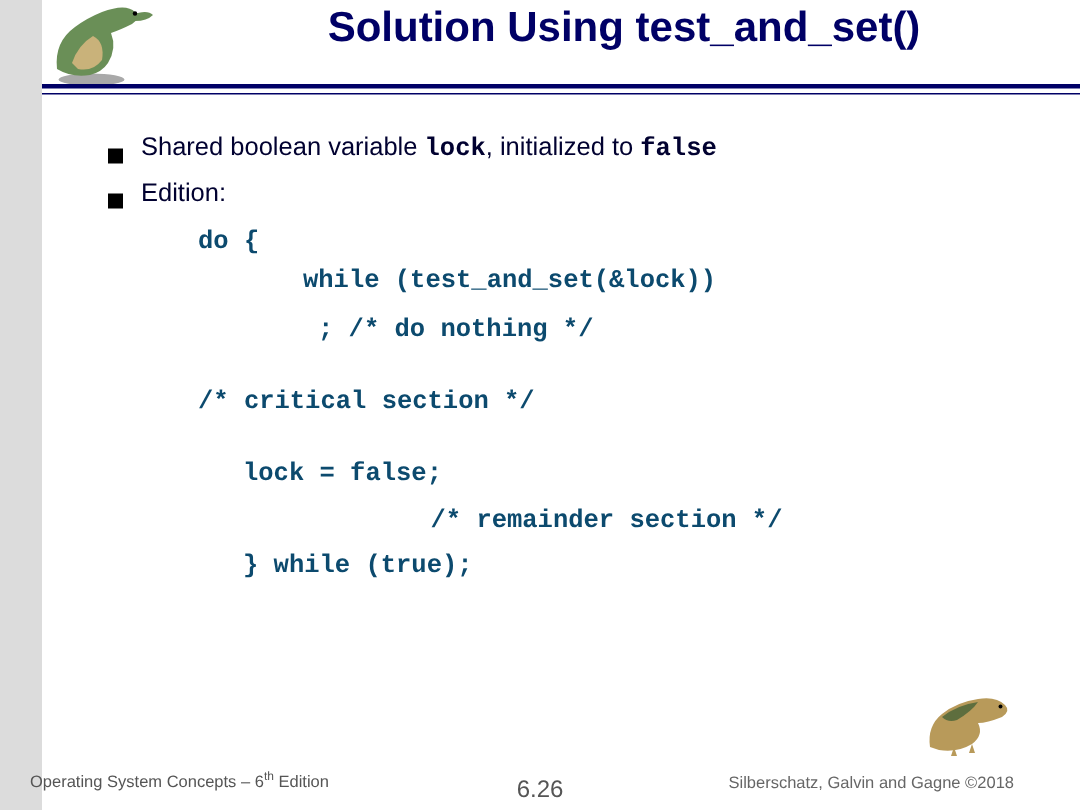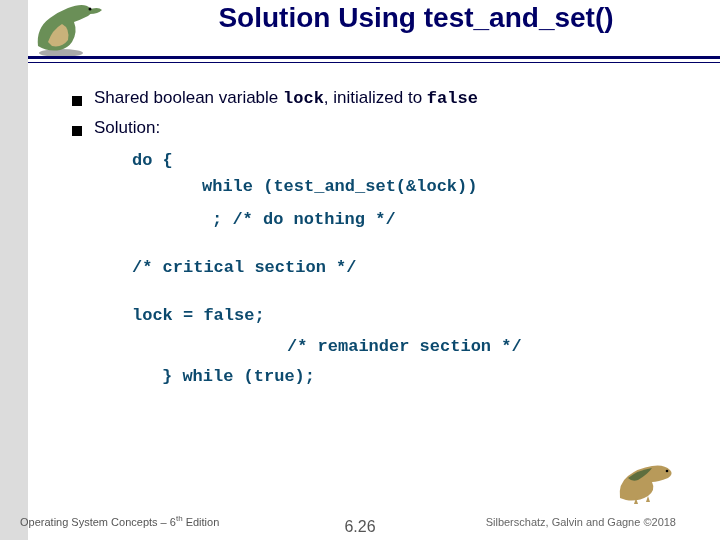--- a/index.html
+++ b/index.html
@@ -5,29 +5,29 @@
   * { box-sizing: border-box; margin: 0; padding: 0; }
   html, body { width: 720px; height: 540px; font-family: Arial, Helvetica, sans-serif; background: #fff; overflow: hidden; }
   .slide { position: relative; width: 696px; height: 540px; }
   .sidebar { position: absolute; left: 0; top: 0; width: 28px; height: 540px; background: #dcdcdc; }
   .topbar { position: absolute; left: 28px; top: 0; width: 692px; height: 80px; }
   .logo { position: absolute; left: 0; top: -2px; width: 80px; height: 60px; }
   .title { position:absolute; left: 88px; top: 2px; width: 600px; text-align:center; font-size: 28px; font-weight: bold; color: #000066; }
   .rule1 { position:absolute; left:28px; top:56px; width:692px; height:3px; background:#000066; }
   .rule2 { position:absolute; left:28px; top:62px; width:692px; height:1px; background:#000066; }
   .body { position:absolute; left: 72px; top: 88px; width: 610px; font-size: 17px; color:#010130; }
-  .bullet { display:flex; align-items:center; margin-bottom: 10px; }
+  .bullet { display:flex; align-items:flex-end; margin-bottom: 10px; }
   .sq { width:10px; height:10px; background:#000; margin-top:5px; margin-right:12px; flex-shrink:0; }
   .mono { font-family: "Courier New", Courier, monospace; font-weight: bold; }
   .code-area { margin-left: 60px; font-family:"Courier New", Courier, monospace; font-weight:bold; font-size:17px; line-height:1.55; color:#0c4a6e; }
   .line-a { margin-left:0; }
   .line-b { margin-left:70px; }
   .line-c { margin-left:80px; margin-top:6px; }
   .line-d { margin-top:22px; }
-  .line-e { margin-top:22px; }
+  .line-e { margin-left:30px; margin-top:22px; }
   .line-f { margin-left:155px; margin-top:4px; }
   .line-g { margin-left:30px; margin-top:4px; }
   .q-bullet { margin-top: 36px; }
   .footer-left { position:absolute; left:20px; bottom:12px; font-size:11px; color:#555; }
   .footer-mid  { position:absolute; left:0; width:720px; bottom:4px; text-align:center; font-size:16px; color:#555; }
   .footer-right{ position:absolute; right:20px; bottom:12px; font-size:11px; color:#666; }
   .sup { font-size:8px; vertical-align: super; }
   .dino2 { position:absolute; right:18px; bottom:36px; width:60px; height:44px; }
 </style>
 </head>
@@ -53,21 +53,21 @@
 
     <div class="bullet">
       <div class="sq"></div>
       <div>
         <span>Shared boolean variable </span><span class="mono">lock</span><span>, initialized to </span><span class="mono">false</span>
       </div>
     </div>
 
     <div class="bullet">
       <div class="sq"></div>
-      <div>Solution:</div>
+      <div>Edition:</div>
     </div>
 
     <div class="code-area">
       <div class="line-a">do {</div>
       <div class="line-b">while (test_and_set(&amp;lock))</div>
       <div class="line-c">; /* do nothing */</div>
       <div class="line-d">/* critical section */</div>
       <div class="line-e">lock = false;</div>
       <div class="line-f">/* remainder section */</div>
       <div class="line-g">} while (true);</div>

